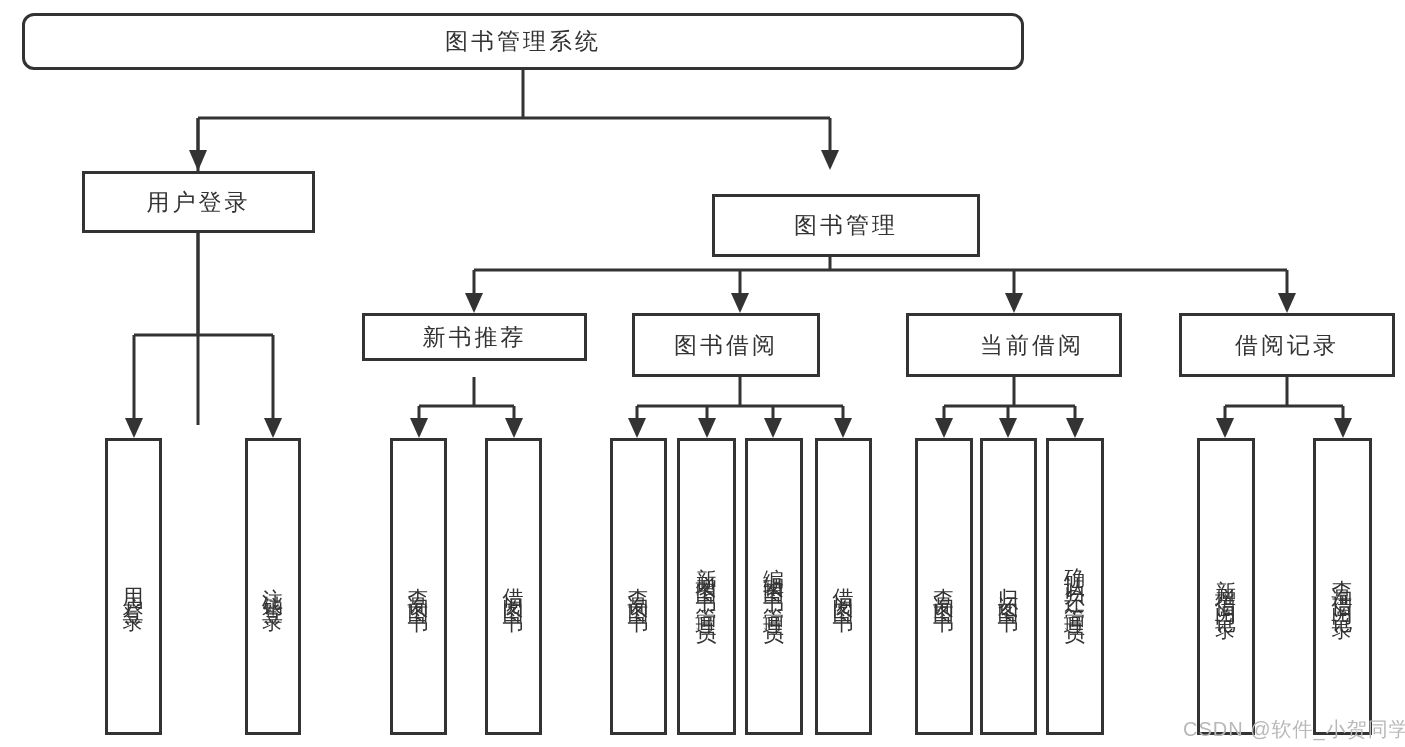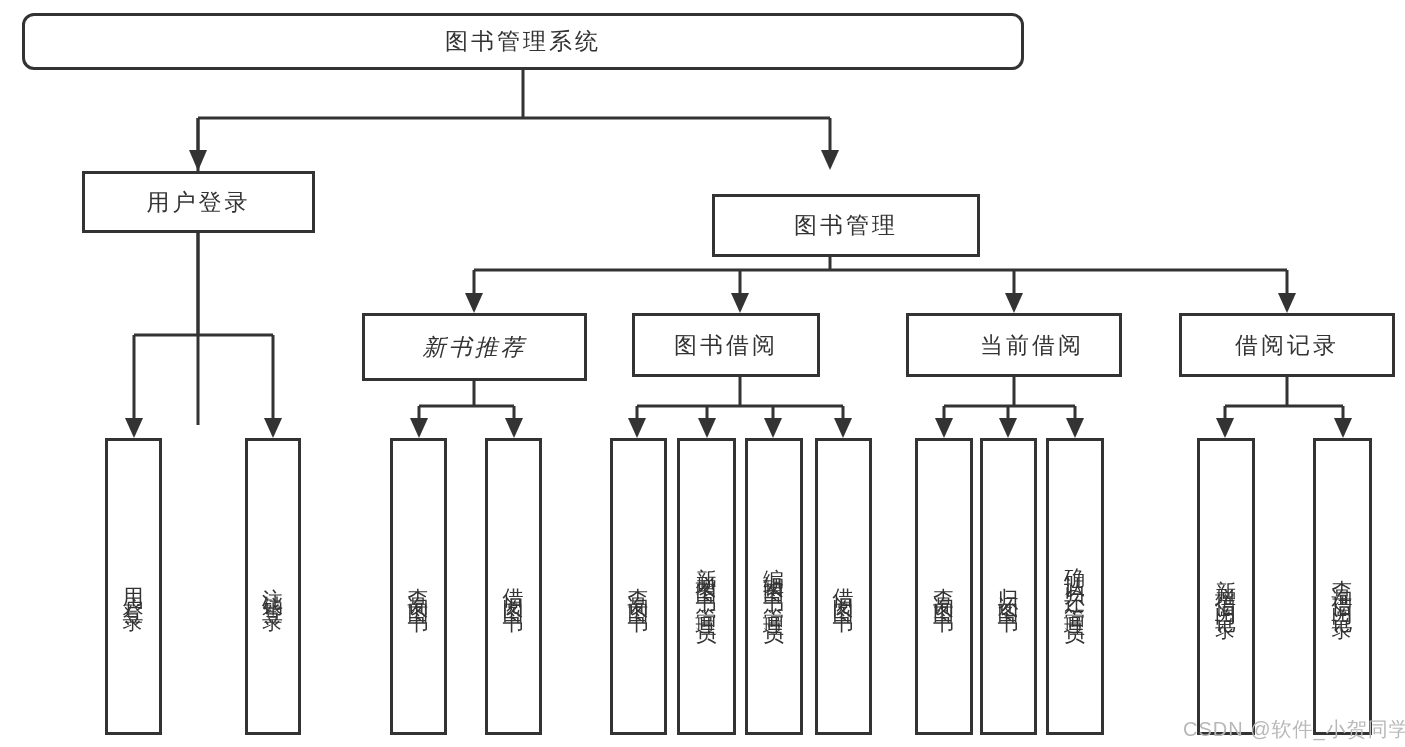--- a/index.html
+++ b/index.html
@@ -126,21 +126,21 @@
       <polygon class="head" points="1216,418 1234,418 1225,438"></polygon>
       <polygon class="head" points="1334,418 1352,418 1343,438"></polygon>
     </g>
   </svg>
 
   <div class="hbox" style="left:22px; top:13px; width:1002px; height:57px;border-radius:12px;">图书管理系统</div>
 
   <div class="hbox" style="left:82px; top:171px; width:233px; height:62px;">用户登录</div>
   <div class="hbox" style="left:712px; top:170px; width:268px; height:63px;margin-top:24px;">图书管理</div>
 
-  <div class="hbox" style="left:362px; top:313px; width:225px; height:68px;font-style:italic;">新书推荐</div>
+  <div class="hbox" style="left:362px; top:313px; width:225px; height:48px;">新书推荐</div>
   <div class="hbox" style="left:632px; top:313px; width:188px; height:64px;">图书借阅</div>
   <div class="hbox" style="left:906px; top:313px; width:216px; height:64px;padding-left:36px;">当前借阅</div>
   <div class="hbox" style="left:1179px; top:313px; width:216px; height:64px;">借阅记录</div>
 
   <div class="vbox" style="left:105px; width:57px;">用户登录</div>
   <div class="vbox" style="left:245px; width:56px;">注销登录</div>
 
   <div class="vbox" style="left:390px; width:57px;">查询图书</div>
   <div class="vbox" style="left:485px; width:57px;">借阅图书</div>
 

